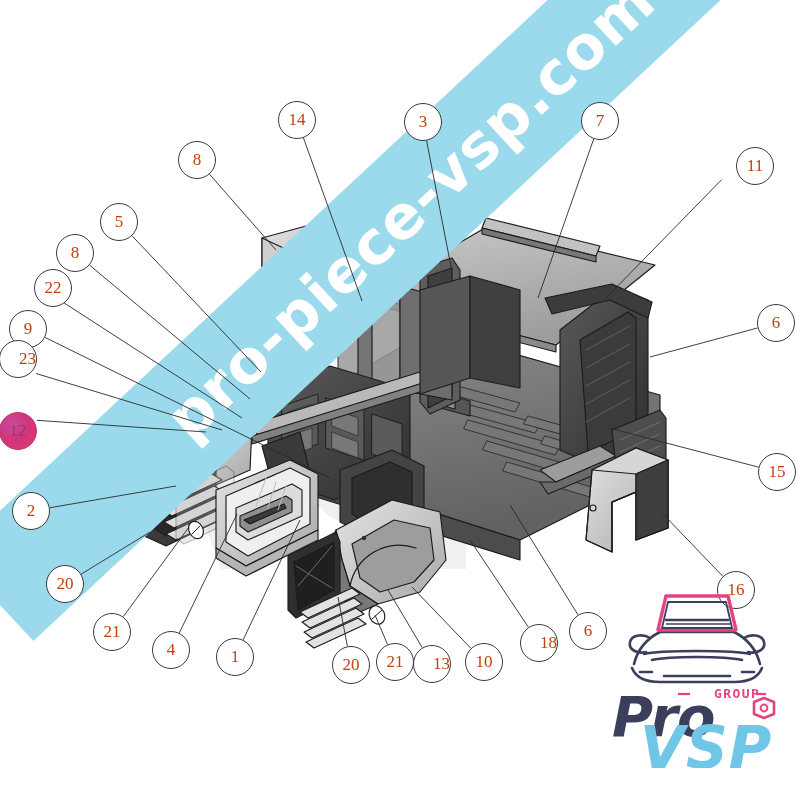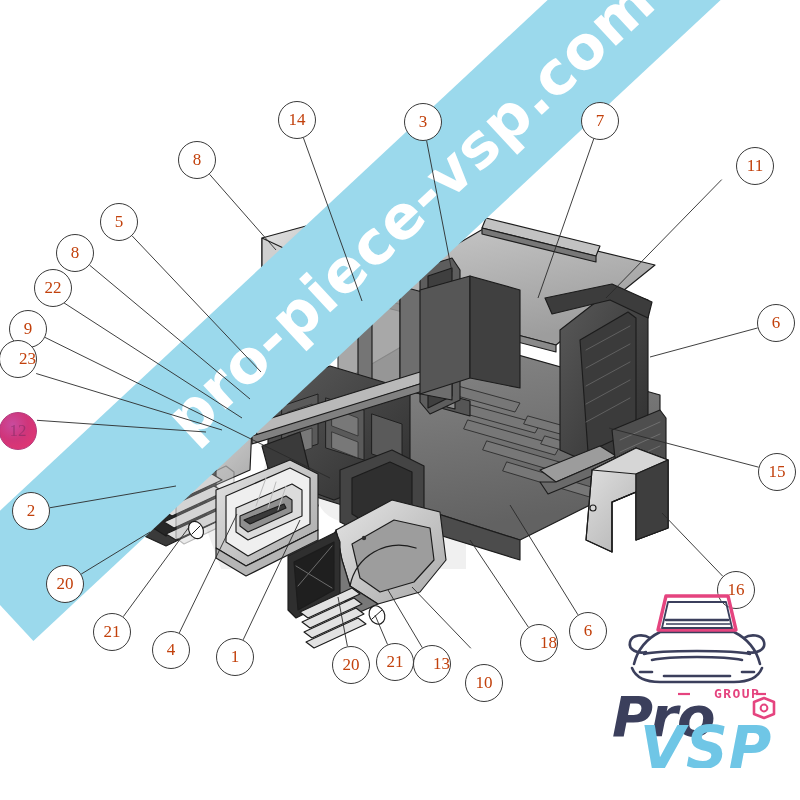--- a/index.html
+++ b/index.html
@@ -324,21 +324,21 @@
       </div>
       <div class="bub" style="left: 332px; top: 646px; width: 38px; height: 38px;">
         <span>20</span>
       </div>
       <div class="bub" style="left: 376px; top: 643px; width: 38px; height: 38px;">
         <span>21</span>
       </div>
       <div class="bub" style="left: 413px; top: 645px; width: 38px; height: 38px; justify-content: flex-end;">
         <span>13</span>
       </div>
-      <div class="bub" style="left: 465px; top: 664px; width: 38px; height: 38px;">
+      <div class="bub" style="left: 465px; top: 643px; width: 38px; height: 38px;">
         <span>10</span>
       </div>
       <div class="bub" style="left: 520px; top: 624px; width: 38px; height: 38px; justify-content: flex-end;">
         <span>18</span>
       </div>
       <div class="bub" style="left: 569px; top: 612px; width: 38px; height: 38px;">
         <span>6</span>
       </div>
       <div class="bub" style="left: 717px; top: 571px; width: 38px; height: 38px;">
         <span>16</span>

